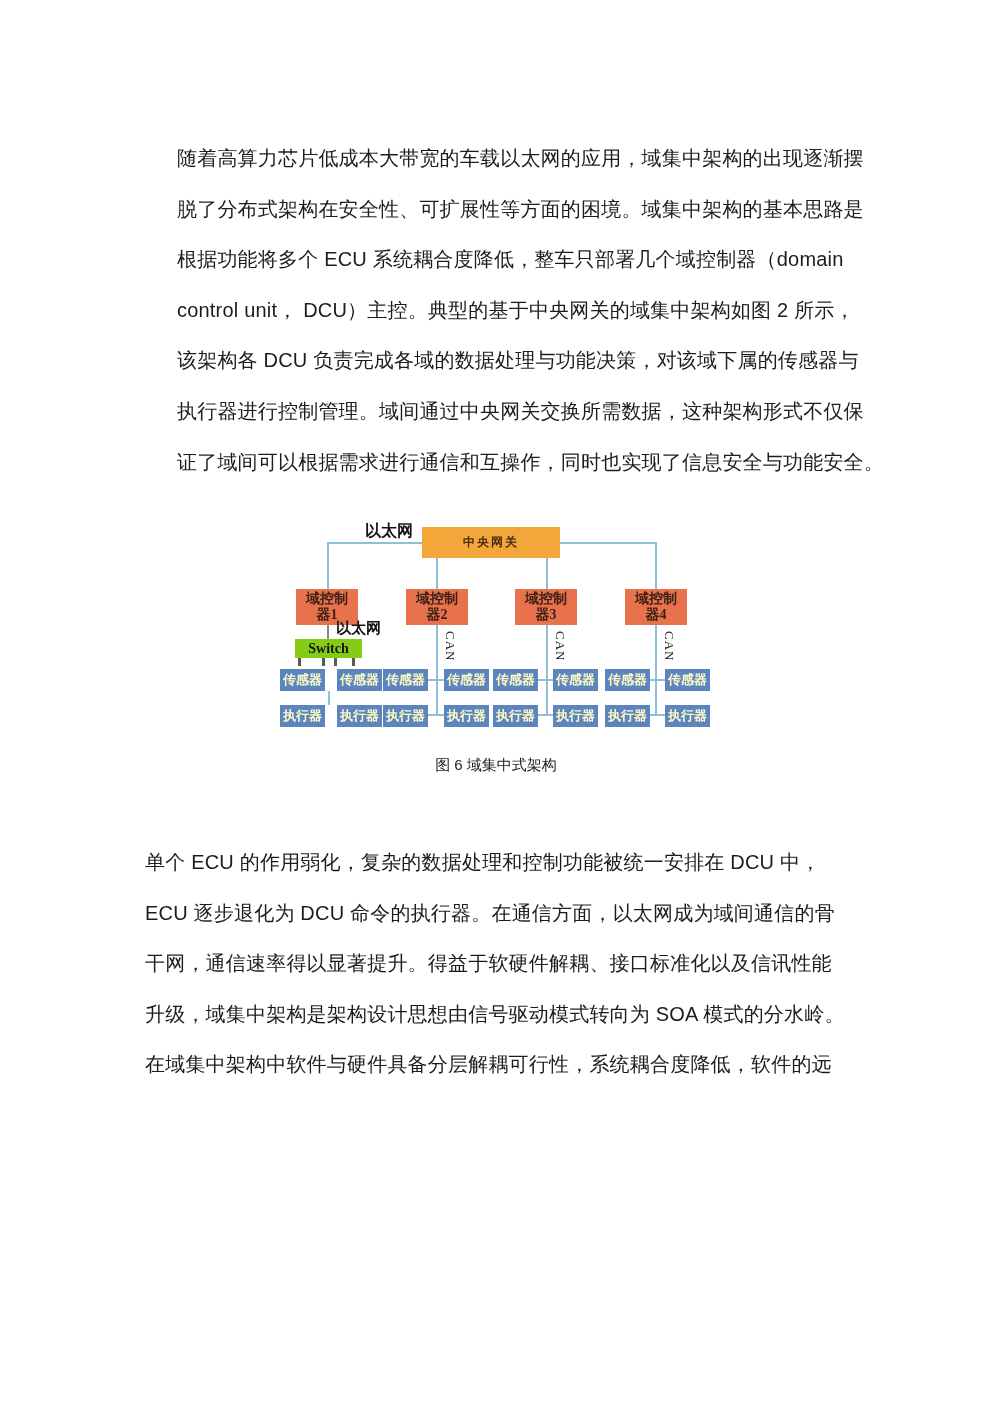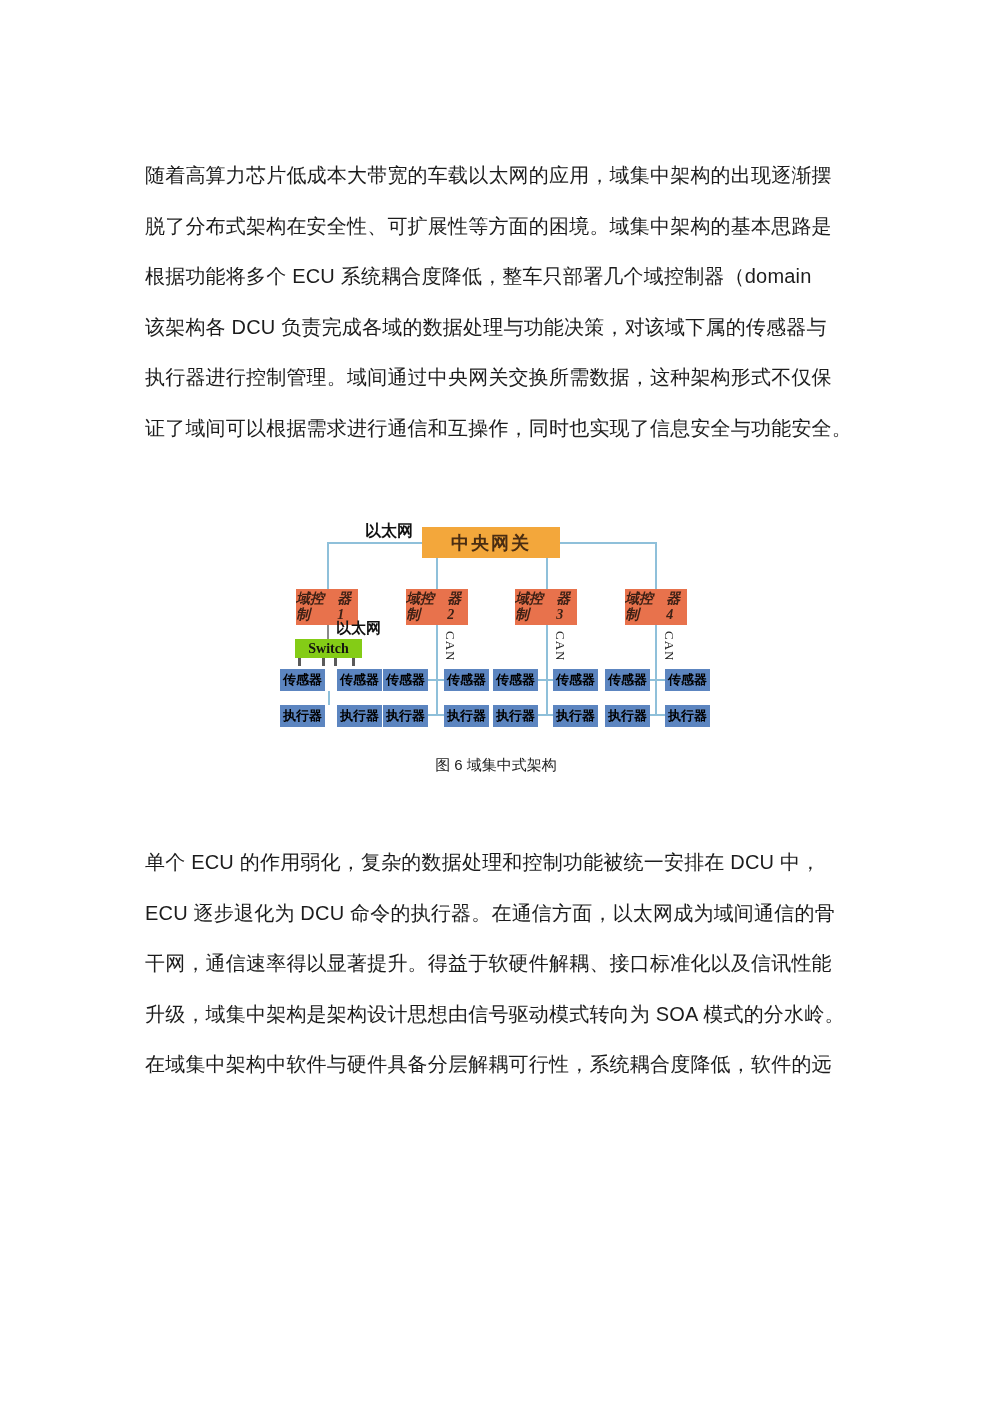--- a/index.html
+++ b/index.html
@@ -12,52 +12,52 @@
     color:#1c1c1c;
     overflow:hidden;
   }
   
   .para{position:absolute;left:145px;width:715px;}
   .tline{
     height:50.6px;line-height:50.6px;
     font-size:20px;white-space:nowrap;
     letter-spacing:0.2px;
   }
-  #para1{top:150px;}
+  #para1{top:133px;margin-left:32px;}
   #para2{top:837px;}
 
   
   .figure{position:absolute;left:270px;top:515px;width:445px;height:232px;background:#fff;}
   .fig-label{
     position:absolute;font-family:"Liberation Serif","DejaVu Serif",serif;
     color:#111;font-size:16px;font-weight:700;white-space:nowrap;
   }
   .gateway{
     position:absolute;left:152px;top:12px;width:138px;height:31px;
     background:#F3A73B;display:flex;align-items:center;justify-content:center;
     font-family:"Liberation Serif","DejaVu Serif",serif;
-    font-size:18px;font-weight:700;color:#4a2d12;letter-spacing:2px;
+    font-size:12px;font-weight:700;color:#4a2d12;letter-spacing:2px;
   }
   .dcu{
     position:absolute;top:74px;width:62px;height:36px;
-    background:#E8724C;display:flex;flex-direction:row;align-items:center;justify-content:center;
+    background:#E8724C;display:flex;flex-direction:column;align-items:center;justify-content:center;
     font-family:"Liberation Serif","DejaVu Serif",serif;
-    font-size:14px;font-weight:700;color:#3d2015;line-height:1.15;font-style:italic;
+    font-size:14px;font-weight:700;color:#3d2015;line-height:1.15;
   }
   .switch-box{
     position:absolute;left:25px;top:124px;width:67px;height:19px;
     background:#84cc16;display:flex;align-items:center;justify-content:center;
     font-family:"Liberation Serif","DejaVu Serif",serif;
     font-size:14px;font-weight:700;color:#15150f;
   }
   .node{
     position:absolute;width:45px;height:22px;
     background:#5C85C0;display:flex;align-items:center;justify-content:center;
     font-family:"Liberation Serif","DejaVu Serif",serif;
-    font-size:13px;font-weight:700;color:#000000;white-space:nowrap;
+    font-size:13px;font-weight:700;color:#fef9c3;white-space:nowrap;
   }
   .sensor{top:154px;}
   .actuator{top:190px;}
   .line{position:absolute;background:#8FC0DA;}
   .hline{height:2px;}
   .vline{width:2px;}
   .grayline{position:absolute;background:#8a8a8a;}
   .stub{position:absolute;top:143px;width:3px;height:8px;background:#5a5a5a;}
   .can-label{
     position:absolute;writing-mode:vertical-rl;
@@ -71,20 +71,21 @@
 </style>
 </head>
 <body>
 
 <div class="page">
 
   <div class="para" id="para1">
     <div class="tline">随着高算力芯片低成本大带宽的车载以太网的应用，域集中架构的出现逐渐摆</div>
     <div class="tline">脱了分布式架构在安全性、可扩展性等方面的困境。域集中架构的基本思路是</div>
     <div class="tline">根据功能将多个 ECU 系统耦合度降低，整车只部署几个域控制器（domain</div>
+    <div class="tline">control unit， DCU）主控。典型的基于中央网关的域集中架构如图 2 所示，</div>
     <div class="tline">该架构各 DCU 负责完成各域的数据处理与功能决策，对该域下属的传感器与</div>
     <div class="tline">执行器进行控制管理。域间通过中央网关交换所需数据，这种架构形式不仅保</div>
     <div class="tline">证了域间可以根据需求进行通信和互操作，同时也实现了信息安全与功能安全。</div>
   </div>
 
   <div class="figure">
 
     <div class="fig-label" style="left:95px;top:6px;">以太网</div>
 
     <div class="gateway">中央网关</div>

